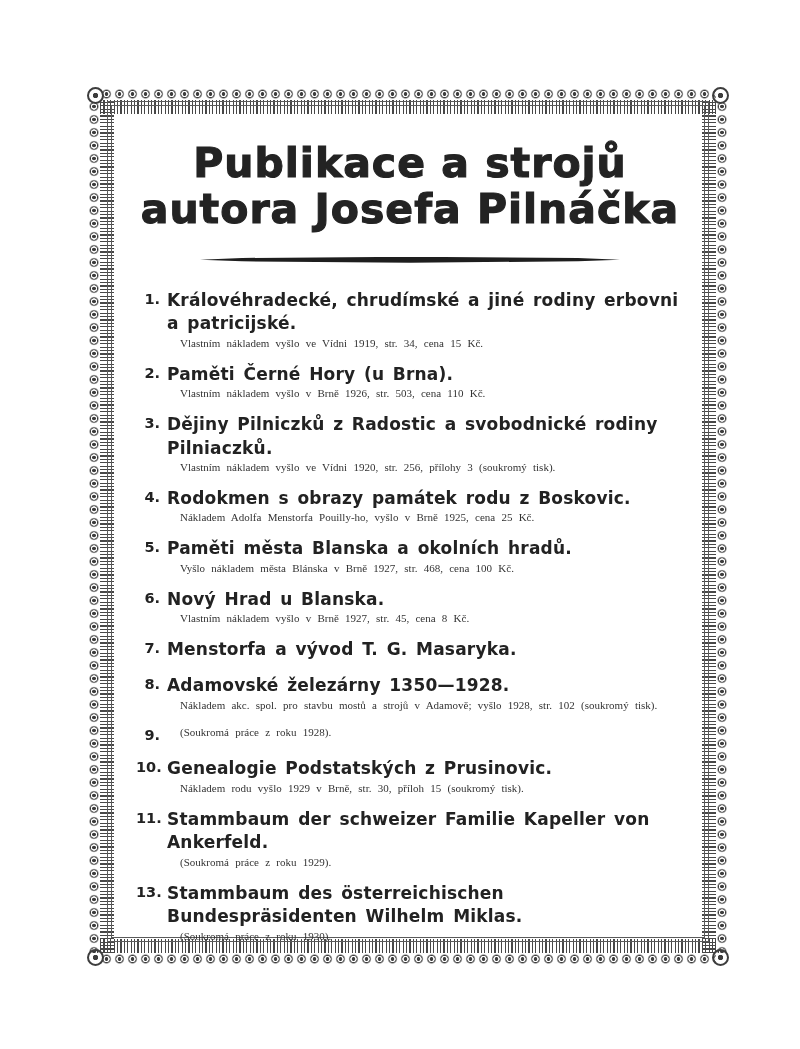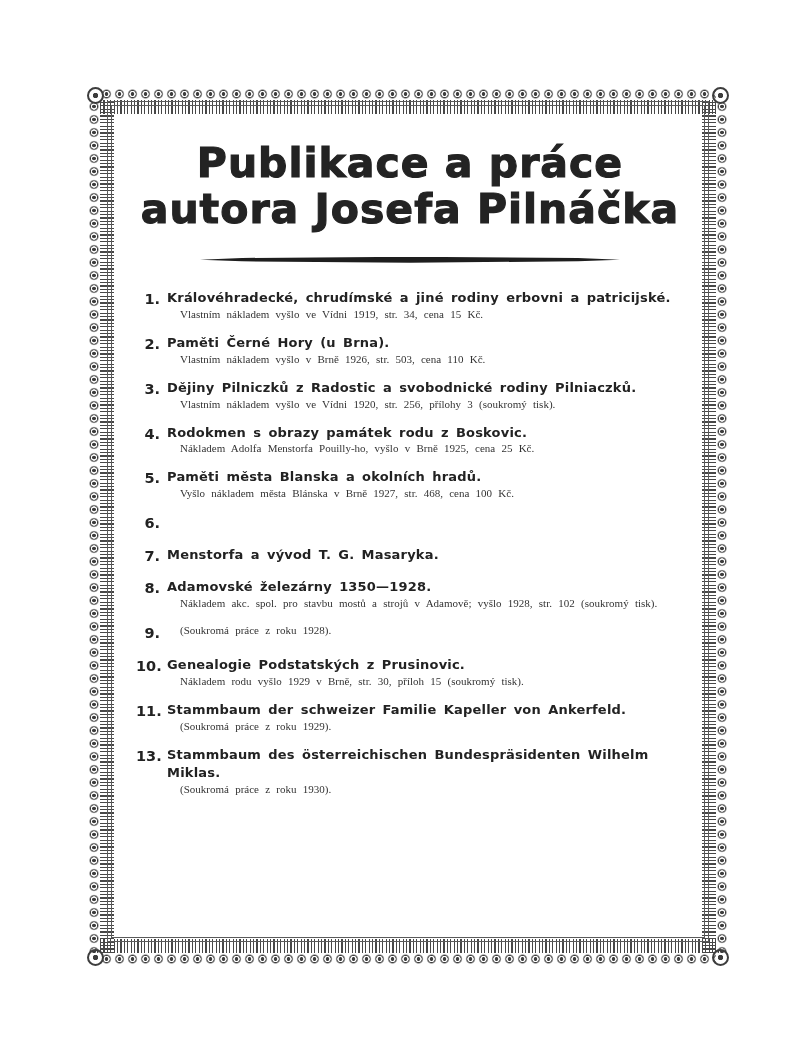--- a/index.html
+++ b/index.html
@@ -98,21 +98,21 @@
   .pub-list{margin:0 0 0 2px;}
   .pub-item{display:flex;margin-bottom:12.5px;}
   .pub-num{
     width:24px;flex:0 0 24px;text-align:right;margin-right:7px;
     font-family:"DejaVu Sans", sans-serif;font-weight:bold;
     font-size:14.5px;line-height:1.38;color:#222;
   }
   .pub-body{flex:1;}
   .pub-heading{
     font-family:"DejaVu Sans", sans-serif;font-weight:bold;
-    font-size:13px;line-height:1.38;color:#222;
+    font-size:17px;line-height:1.38;color:#222;
     letter-spacing:0.2px;word-spacing:2.5px;
   }
   .pub-detail{
     font-family:"Liberation Serif", serif;
     font-size:11px;line-height:1.32;color:#333;
     word-spacing:3.5px;text-indent:13px;
   }
 </style>
 </head>
 <body>
@@ -124,21 +124,21 @@
   <div class="orn orn-right"></div>
   <div class="corner tl"></div>
   <div class="corner tr"></div>
   <div class="corner bl"></div>
   <div class="corner br"></div>
   <div class="inner-line"></div>
 
   <div class="content">
 
     <div class="main-title">
-      <div>Publikace a práce</div>
+      <div>Publikace a strojů</div>
       <div>autora Josefa Pilnáčka</div>
     </div>
 
     <div class="rule-spindle"></div>
 
     <div class="pub-list">
 
         <div class="pub-item">
           <div class="pub-num">1.</div>
           <div class="pub-body">
@@ -175,20 +175,22 @@
           <div class="pub-num">5.</div>
           <div class="pub-body">
             <div class="pub-heading">Paměti města Blanska a okolních hradů.</div>
             <div class="pub-detail">Vyšlo nákladem města Blánska v Brně 1927, str. 468, cena 100 Kč.</div>
           </div>
         </div>
 
         <div class="pub-item">
           <div class="pub-num">6.</div>
           <div class="pub-body">
+            <div class="pub-heading">Nový Hrad u Blanska.</div>
+            <div class="pub-detail">Vlastním nákladem vyšlo v Brně 1927, str. 45, cena 8 Kč.</div>
           </div>
         </div>
 
         <div class="pub-item">
           <div class="pub-num">7.</div>
           <div class="pub-body">
             <div class="pub-heading">Menstorfa a vývod T. G. Masaryka.</div>
           </div>
         </div>
 

